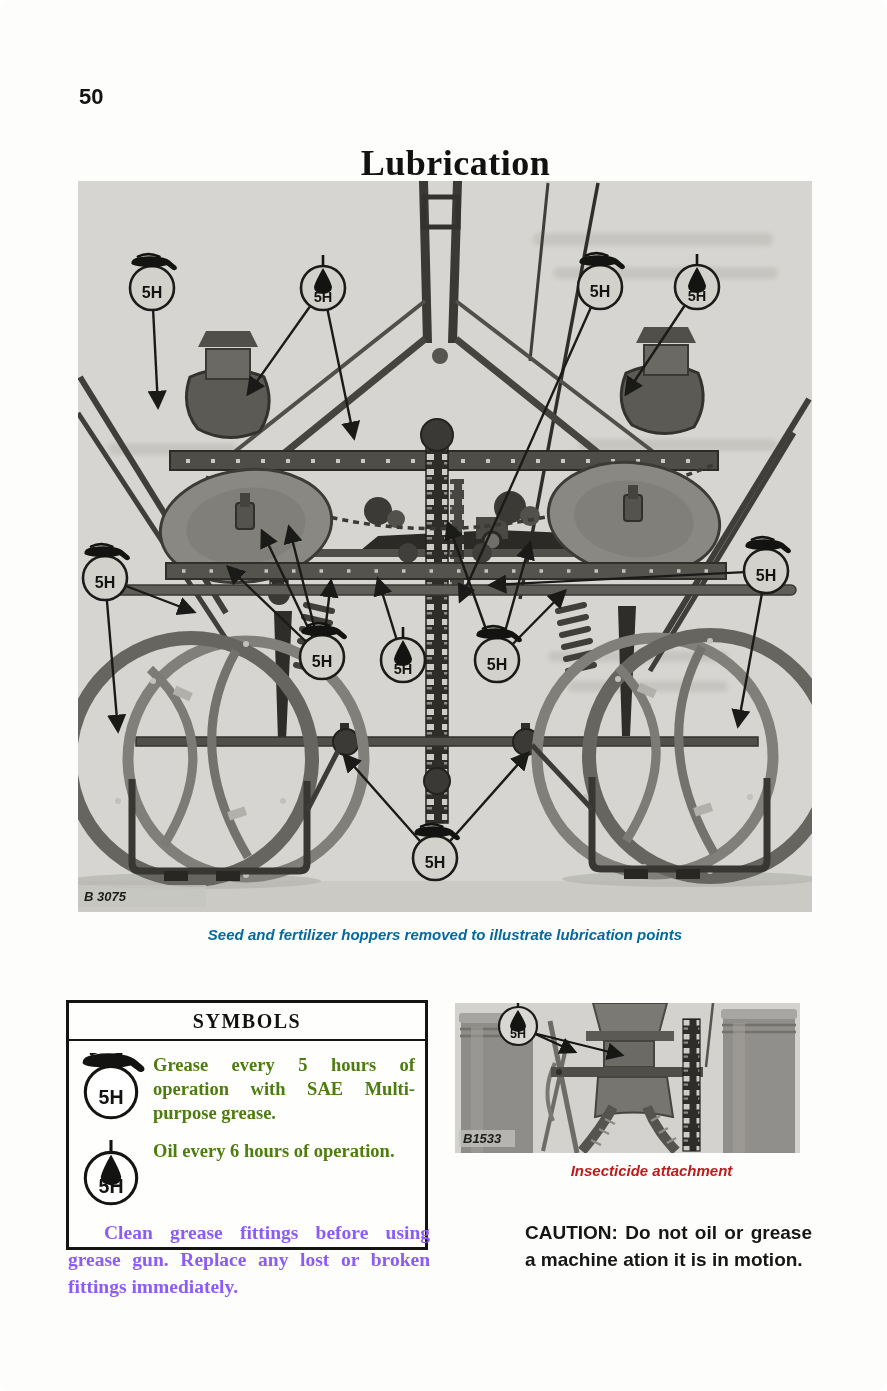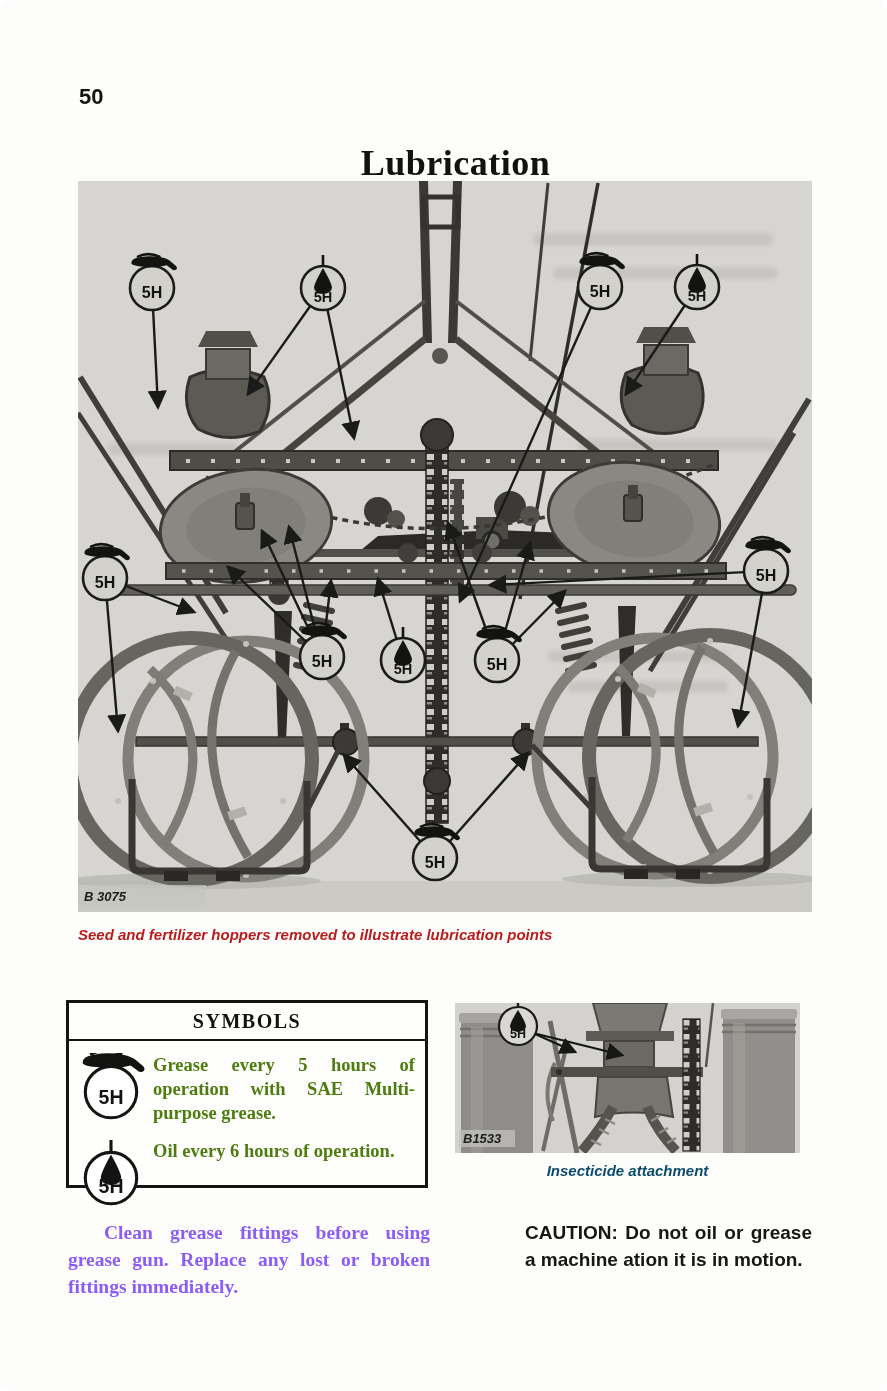--- a/index.html
+++ b/index.html
@@ -3,34 +3,34 @@
 <meta charset="utf-8">
 <style>
   html,body{margin:0;padding:0;background:#ffffff;}
   .page{position:relative;width:887px;height:1391px;background:#fdfdfb;overflow:hidden;
         font-family:"Liberation Serif",serif;color:#1b1b19;border-radius:13px;}
   .page-number{position:absolute;left:79px;top:84px;font:700 22px "Liberation Sans",sans-serif;color:#131311;}
   .title{position:absolute;left:0;top:130px;width:887px;margin:12px;text-align:center;
          font:700 36px "Liberation Serif",serif;letter-spacing:0.5px;color:#121210;}
   .main-figure{position:absolute;left:78px;top:181px;width:734px;height:731px;margin:0;}
   .main-figure svg{display:block;width:734px;height:731px;}
-  .main-caption{position:absolute;left:78px;top:926px;width:734px;text-align:left;
-        font:700 italic 15px "Liberation Sans",sans-serif;color:#b91c1c;}
-  .symbols-box{position:absolute;left:66px;top:1000px;width:362px;height:188px;
+  .main-caption{position:absolute;left:78px;top:926px;width:734px;text-align:center;
+        font:700 italic 15px "Liberation Sans",sans-serif;color:#0369a1;}
+  .symbols-box{position:absolute;left:66px;top:1000px;width:362px;height:250px;
         border:3px solid #141412;background:#fefefc;box-sizing:border-box;}
   .symbols-title{text-align:center;font:700 20px "Liberation Serif",serif;letter-spacing:1.5px;
         padding:7px 0 6px;border-bottom:2px solid #141412;color:#121210;}
   .symbol-row{display:flex;align-items:flex-start;gap:6px;margin:12px 10px 0 6px;}
   .symbol-row svg{flex:0 0 72px;width:72px;height:74px;}
   .symbol-text{margin:0;font:700 18.5px "Liberation Serif",serif;line-height:1.3;
         text-align:justify;color:#4d7c0f;}
   .insect-figure{position:absolute;left:455px;top:1003px;width:345px;height:150px;margin:0;}
   .insect-figure svg{display:block;width:345px;height:150px;}
-  .insect-caption{position:absolute;left:455px;top:1162px;width:345px;text-align:center;
-        font:700 italic 15px "Liberation Sans",sans-serif;color:#0c4a6e;}
+  .insect-caption{position:absolute;left:479px;top:1162px;width:345px;text-align:center;
+        font:700 italic 15px "Liberation Sans",sans-serif;color:#b91c1c;}
   .note-left{position:absolute;left:68px;top:1220px;width:362px;margin:0;
         font:700 19.5px "Liberation Serif",serif;line-height:1.38;text-align:justify;
         text-indent:36px;color:#8b5cf6;}
   .caution{position:absolute;left:525px;top:1220px;width:287px;margin:0;
         font:700 19px "Liberation Sans",sans-serif;line-height:1.42;text-align:justify;color:#161614;}
   
   .mkc{fill:#d2d1cc;stroke:#1b1b19;stroke-width:2.6;}
   .symc{fill:#ffffff;stroke:#141412;stroke-width:3;}
   .glyph{fill:#131311;}
   .lid{fill:none;stroke:#131311;stroke-width:3.5;stroke-linecap:round;}

